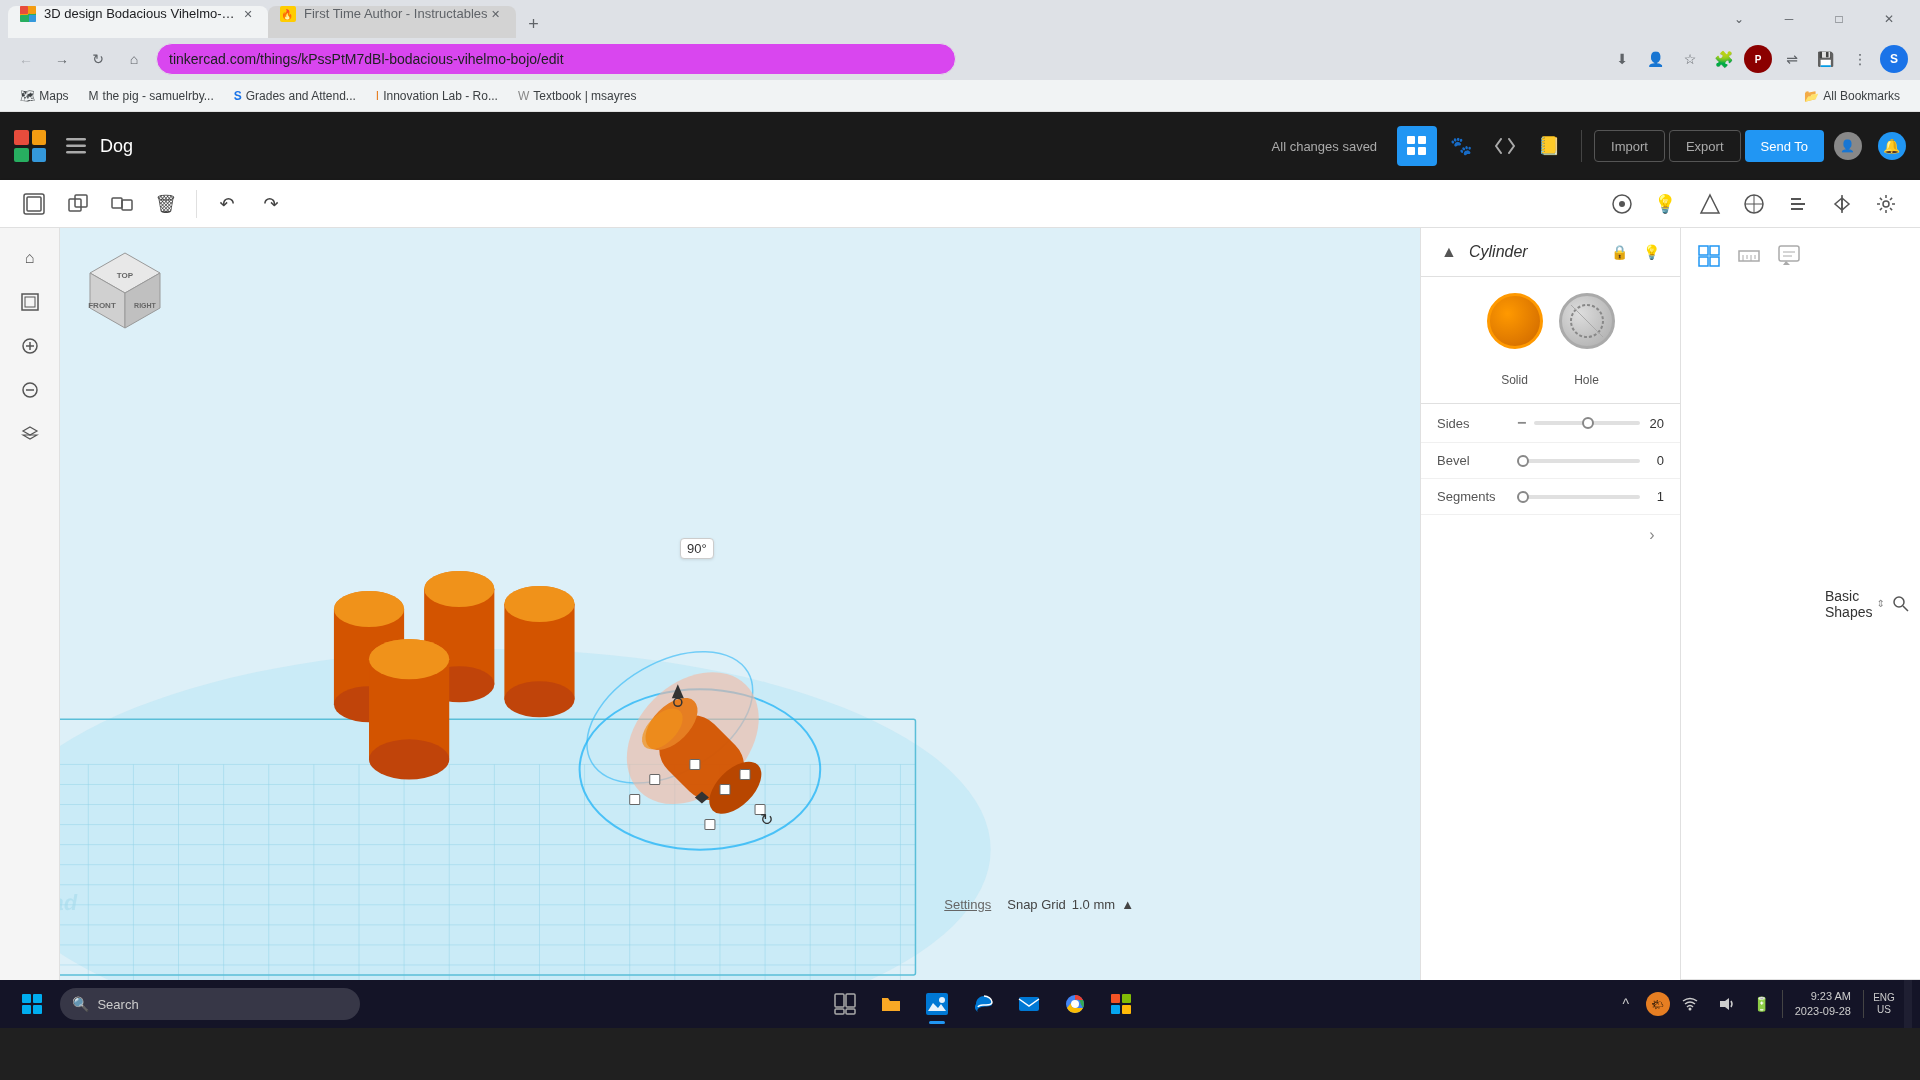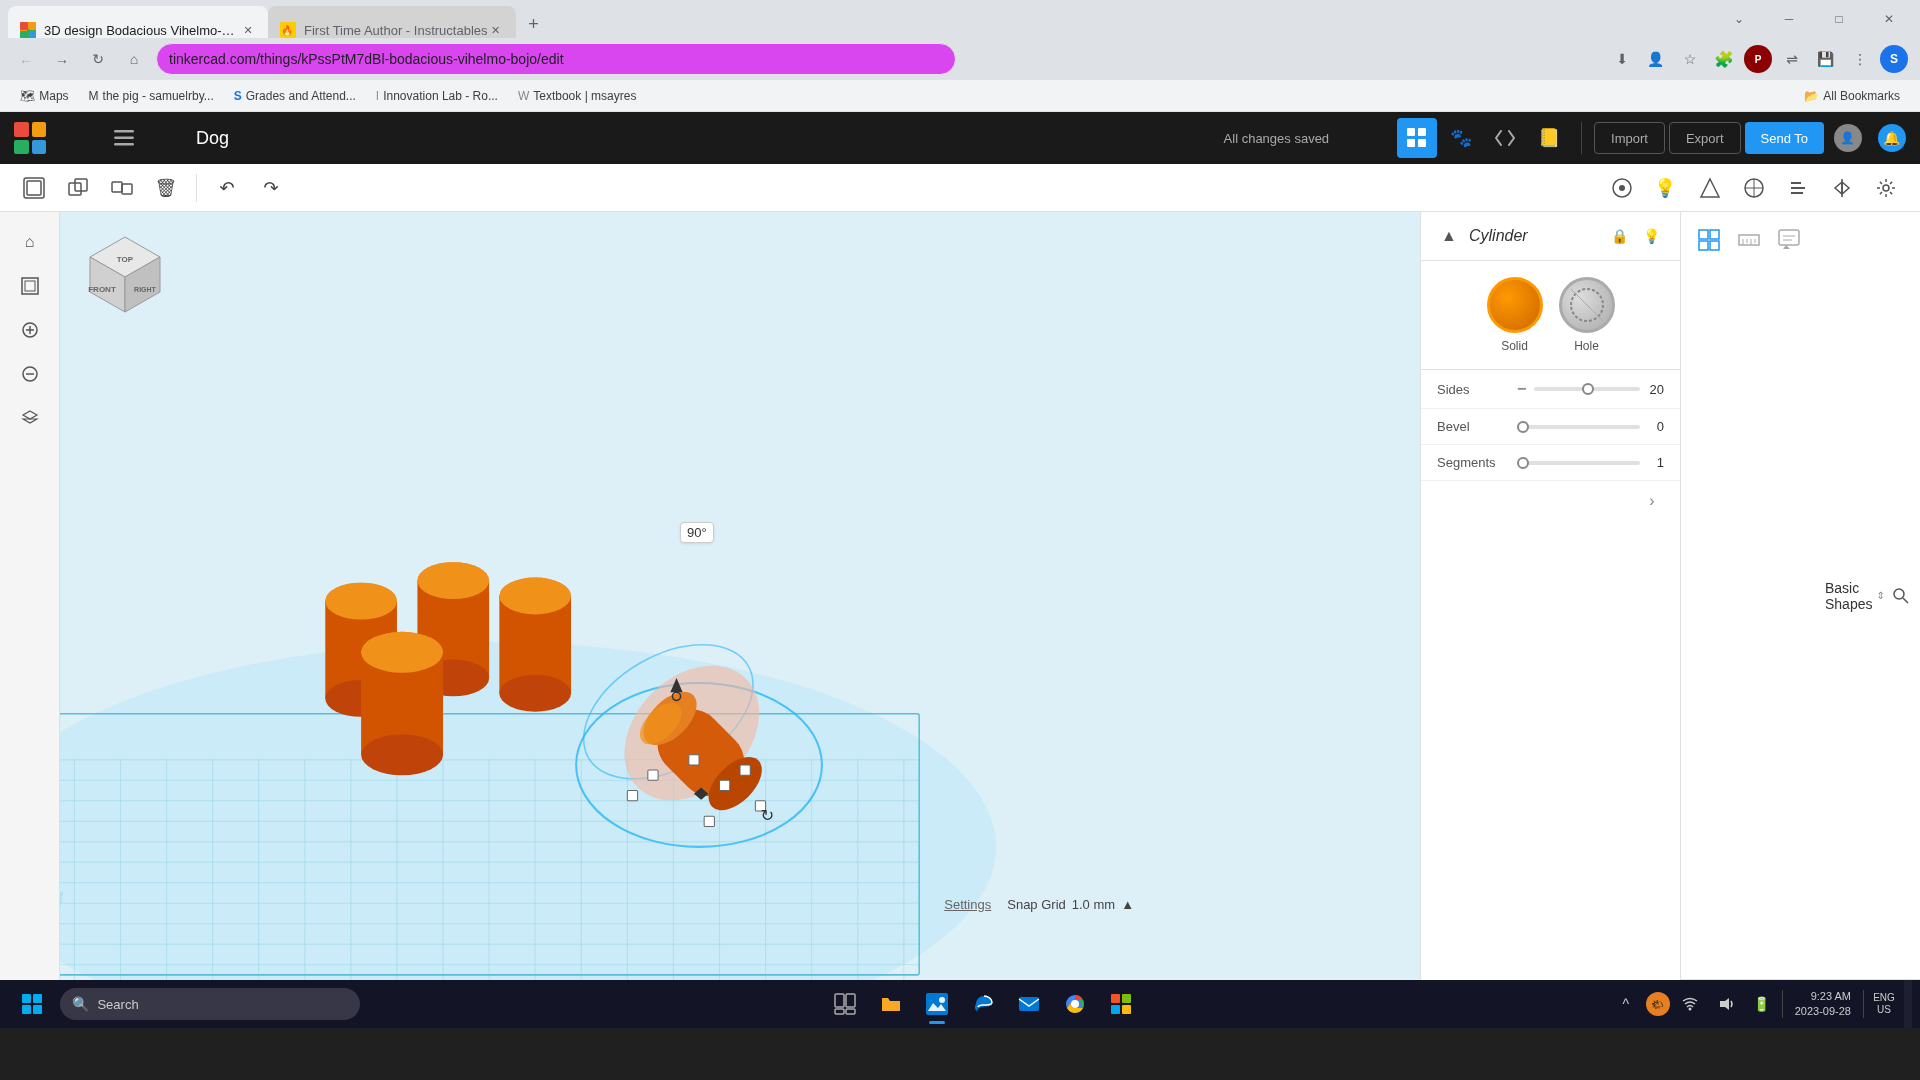--- a/index.html
+++ b/index.html
@@ -4,21 +4,21 @@
   <style>
     * { margin: 0; padding: 0; box-sizing: border-box; }
     body { width: 1920px; height: 1080px; overflow: hidden; font-family: 'Segoe UI', Arial, sans-serif; background: #202020; }
 
     
     .browser-chrome { background: #dee1e6; width: 100%; }
 
     
     .title-bar { height: 38px; background: #dee1e6; display: flex; align-items: center; padding: 0 8px; }
     .title-bar .tabs { display: flex; align-items: flex-end; flex: 1; height: 38px; }
-    .tab { display: flex; align-items: flex-end; padding: 0 12px; height: 32px; border-radius: 8px 8px 0 0; font-size: 13px; cursor: pointer; min-width: 180px; max-width: 260px; }
+    .tab { display: flex; align-items: flex-start; padding: 0 12px; height: 32px; border-radius: 8px 8px 0 0; font-size: 13px; cursor: pointer; min-width: 180px; max-width: 260px; }
     .tab.active { background: #f1f3f4; color: #202124; }
     .tab.inactive { background: #d3d3d3; color: #5f6368; }
     .tab-favicon { width: 16px; height: 16px; margin-right: 8px; border-radius: 2px; flex-shrink: 0; }
     .tab-title { font-size: 13px; flex: 1; overflow: hidden; text-overflow: ellipsis; white-space: nowrap; }
     .tab-close { width: 16px; height: 16px; display: flex; align-items: center; justify-content: center; border-radius: 50%; font-size: 11px; color: #5f6368; cursor: pointer; flex-shrink: 0; }
     .new-tab { width: 28px; height: 28px; display: flex; align-items: center; justify-content: center; border-radius: 50%; font-size: 18px; color: #5f6368; cursor: pointer; margin-left: 4px; }
     .window-controls { display: flex; align-items: center; gap: 4px; margin-left: auto; }
     .win-btn { width: 46px; height: 32px; display: flex; align-items: center; justify-content: center; font-size: 12px; cursor: pointer; color: #5f6368; }
 
     
@@ -34,21 +34,21 @@
     
     .bookmarks-bar { height: 32px; background: #f1f3f4; display: flex; align-items: center; padding: 0 12px; gap: 4px; font-size: 12px; border-bottom: 1px solid #e0e0e0; }
     .bookmark-item { display: flex; align-items: center; gap: 4px; padding: 2px 8px; border-radius: 12px; cursor: pointer; color: #3c4043; white-space: nowrap; }
     .bk-icon { font-size: 12px; }
     .all-bookmarks { margin-left: auto; padding: 2px 8px; cursor: pointer; color: #3c4043; font-size: 12px; display: flex; align-items: center; gap: 4px; border-radius: 12px; }
 
     
     .app { width: 100%; height: 868px; display: flex; flex-direction: column; background: #f5f5f5; }
 
     
-    .app-bar { height: 52px; background: #1a1a1a; display: flex; align-items: center; gap: 48px; }
+    .app-bar { height: 68px; background: #1a1a1a; display: flex; align-items: center; }
     .tinkercad-logo { width: 60px; height: 50px; display: flex; align-items: center; justify-content: center; background: #1a1a1a; flex-shrink: 0; }
     .hamburger-btn { width: 32px; height: 32px; display: flex; align-items: center; justify-content: center; cursor: pointer; color: #aaa; font-size: 16px; }
     .design-name { color: white; font-size: 18px; font-weight: 500; padding: 0 8px; }
     .save-status { color: #aaa; font-size: 13px; margin-left: auto; margin-right: 20px; }
     .app-bar-right { display: flex; align-items: center; gap: 4px; padding-right: 8px; }
     .app-icon-btn { width: 40px; height: 40px; display: flex; align-items: center; justify-content: center; cursor: pointer; border-radius: 4px; color: #ccc; font-size: 18px; }
     .app-icon-btn.active { background: #2196f3; color: white; }
     .action-btn { height: 32px; padding: 0 16px; border-radius: 4px; border: none; cursor: pointer; font-size: 13px; font-weight: 500; }
     .import-btn { background: transparent; color: #aaa; border: 1px solid #555; }
     .export-btn { background: transparent; color: #aaa; border: 1px solid #555; }
@@ -78,21 +78,21 @@
     
     .properties-panel { width: 260px; background: white; border-left: 1px solid #e0e0e0; display: flex; flex-direction: column; overflow: hidden; }
     .properties-header { display: flex; align-items: center; padding: 12px 16px; border-bottom: 1px solid #e0e0e0; gap: 8px; }
     .collapse-btn { width: 24px; height: 24px; display: flex; align-items: center; justify-content: center; cursor: pointer; color: #555; }
     .prop-title { font-size: 16px; font-weight: 500; flex: 1; color: #333; font-style: italic; }
     .prop-icons { display: flex; gap: 8px; }
     .prop-icon-btn { width: 24px; height: 24px; display: flex; align-items: center; justify-content: center; cursor: pointer; color: #888; font-size: 14px; }
 
     
     .shape-selector { display: flex; gap: 16px; padding: 16px; justify-content: center; border-bottom: 1px solid #e0e0e0; }
-    .shape-option { display: flex; flex-direction: column; align-items: center; gap: 6px; cursor: pointer; }
+    .shape-option { display: flex; flex-direction: column; align-items: center; gap: 24px; cursor: pointer; }
     .shape-circle { width: 56px; height: 56px; border-radius: 50%; display: flex; align-items: center; justify-content: center; }
     .shape-solid { background: radial-gradient(circle at 35% 35%, #ff9900, #cc6600); border: 3px solid #ff9900; }
     .shape-hole { background: radial-gradient(circle at 35% 35%, #ddd, #aaa); border: 3px solid #aaa; position: relative; }
     .shape-label { font-size: 12px; color: #555; }
 
     
     .prop-row { display: flex; align-items: center; padding: 10px 16px; border-bottom: 1px solid #f0f0f0; }
     .prop-name { font-size: 13px; color: #555; width: 80px; }
     .prop-slider { flex: 1; display: flex; align-items: center; gap: 8px; }
     .slider-minus { color: #888; cursor: pointer; font-size: 16px; font-weight: bold; }

